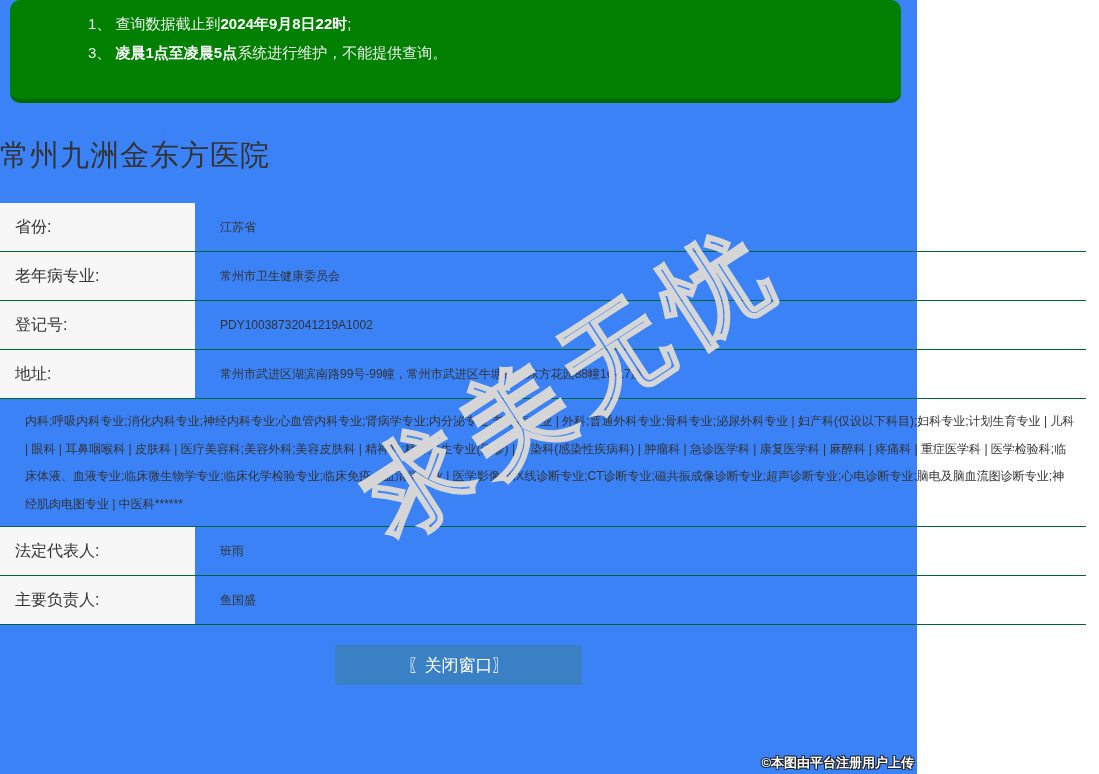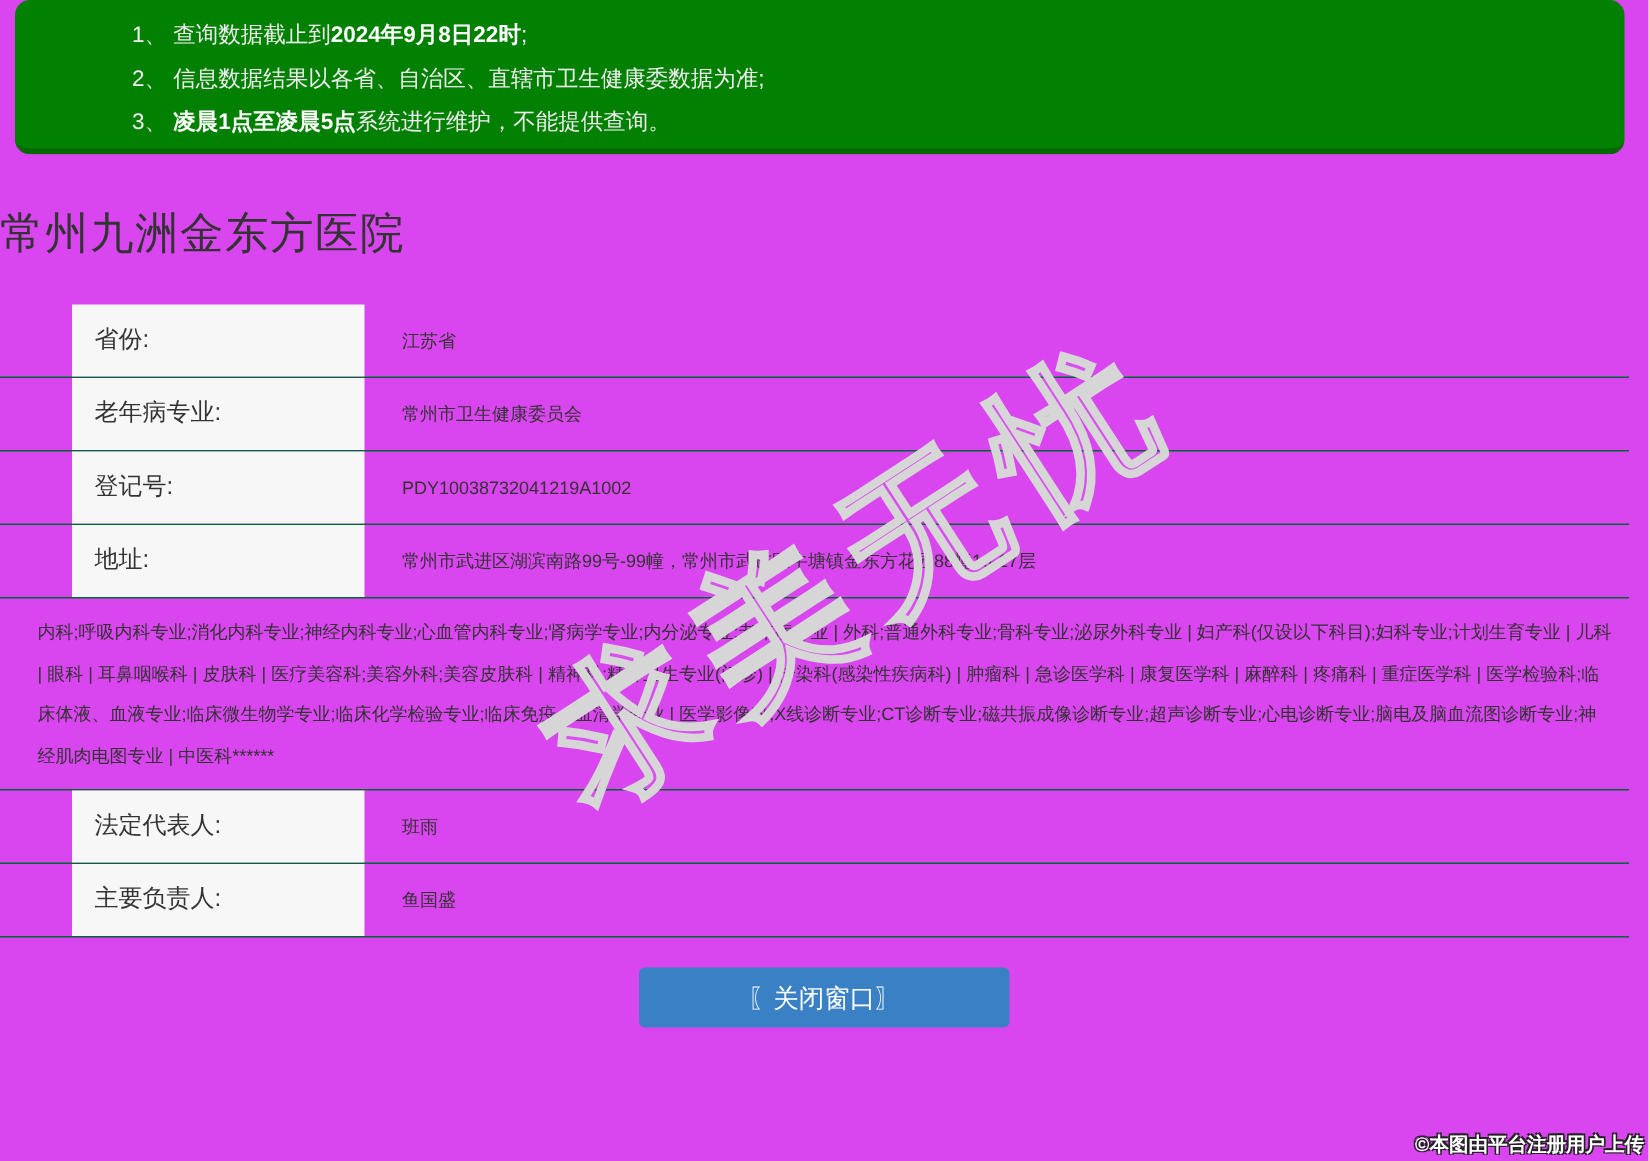--- a/index.html
+++ b/index.html
@@ -1,18 +1,18 @@
 <!DOCTYPE html>
 <html style="--banner-green: #018001; --banner-green-dark: #056805; --divider-green: #006633; --label-bg: #f7f7f7; --button-blue: #3a80c4;"><head>
 <meta charset="utf-8">
 <style>
   * { margin: 0; padding: 0; box-sizing: border-box; }
   html, body { width: 1099px; height: 774px; overflow: hidden; background: #fff;
     font-family: "Liberation Sans", "DejaVu Sans", sans-serif; }
-  .page { position: relative; width: 1099px; height: 774px; background: #d946ef; }
+  .page { position: relative; width: 917px; height: 774px; background: #3b82f6; }
 
   
   .notice-banner {
     margin: 0 16px 0 10px;
     background: var(--banner-green, #018001);
     border-bottom: 4px solid var(--banner-green-dark, #056805);
     border-radius: 10px;
     padding: 9px 20px 8px 78px;
     height: 103px;
   }
@@ -34,21 +34,21 @@
     letter-spacing: 1px;
   }
 
   
   .info-table { margin-top: 27px; width: 1086px; }
   .row { display: flex; border-bottom: 1.5px solid var(--divider-green, #006633); }
   .cell-label {
     width: 195px; flex: 0 0 195px;
     background: var(--label-bg, #f7f7f7);
     padding: 14px 0 14px 15px;
-    font-size: 16px; color: #333; line-height: 20px; margin-left: 48px;
+    font-size: 16px; color: #333; line-height: 20px;
   }
   .cell-value {
     flex: 1;
     padding: 14px 10px 14px 25px;
     font-size: 12px; color: #333; line-height: 20px;
   }
   .row-tall .cell-value { line-height: 27.5px; padding: 9px 10px 8px 25px; }
   .row-tall .cell-label { line-height: 27.5px; padding-top: 9px; }
 
   
@@ -97,23 +97,20 @@
 </head>
 <body>
 
 <div class="page">
 
   <div class="notice-banner">
     <div class="notice-line">
       <span>1、 查询数据截止到</span><b>2024年9月8日22时</b><span>;</span>
     </div>
     <div class="notice-line">
-      <span>2、 信息数据结果以各省、自治区、直辖市卫生健康委数据为准;</span><b></b><span></span>
-    </div>
-    <div class="notice-line">
       <span>3、 </span><b>凌晨1点至凌晨5点</b><span>系统进行维护，不能提供查询。</span>
     </div>
   </div>
 
   <h1 class="title">常州九洲金东方医院</h1>
 
   <div class="info-table">
     <div class="row">
       <div class="cell-label">省份:</div>
       <div class="cell-value">江苏省</div>

